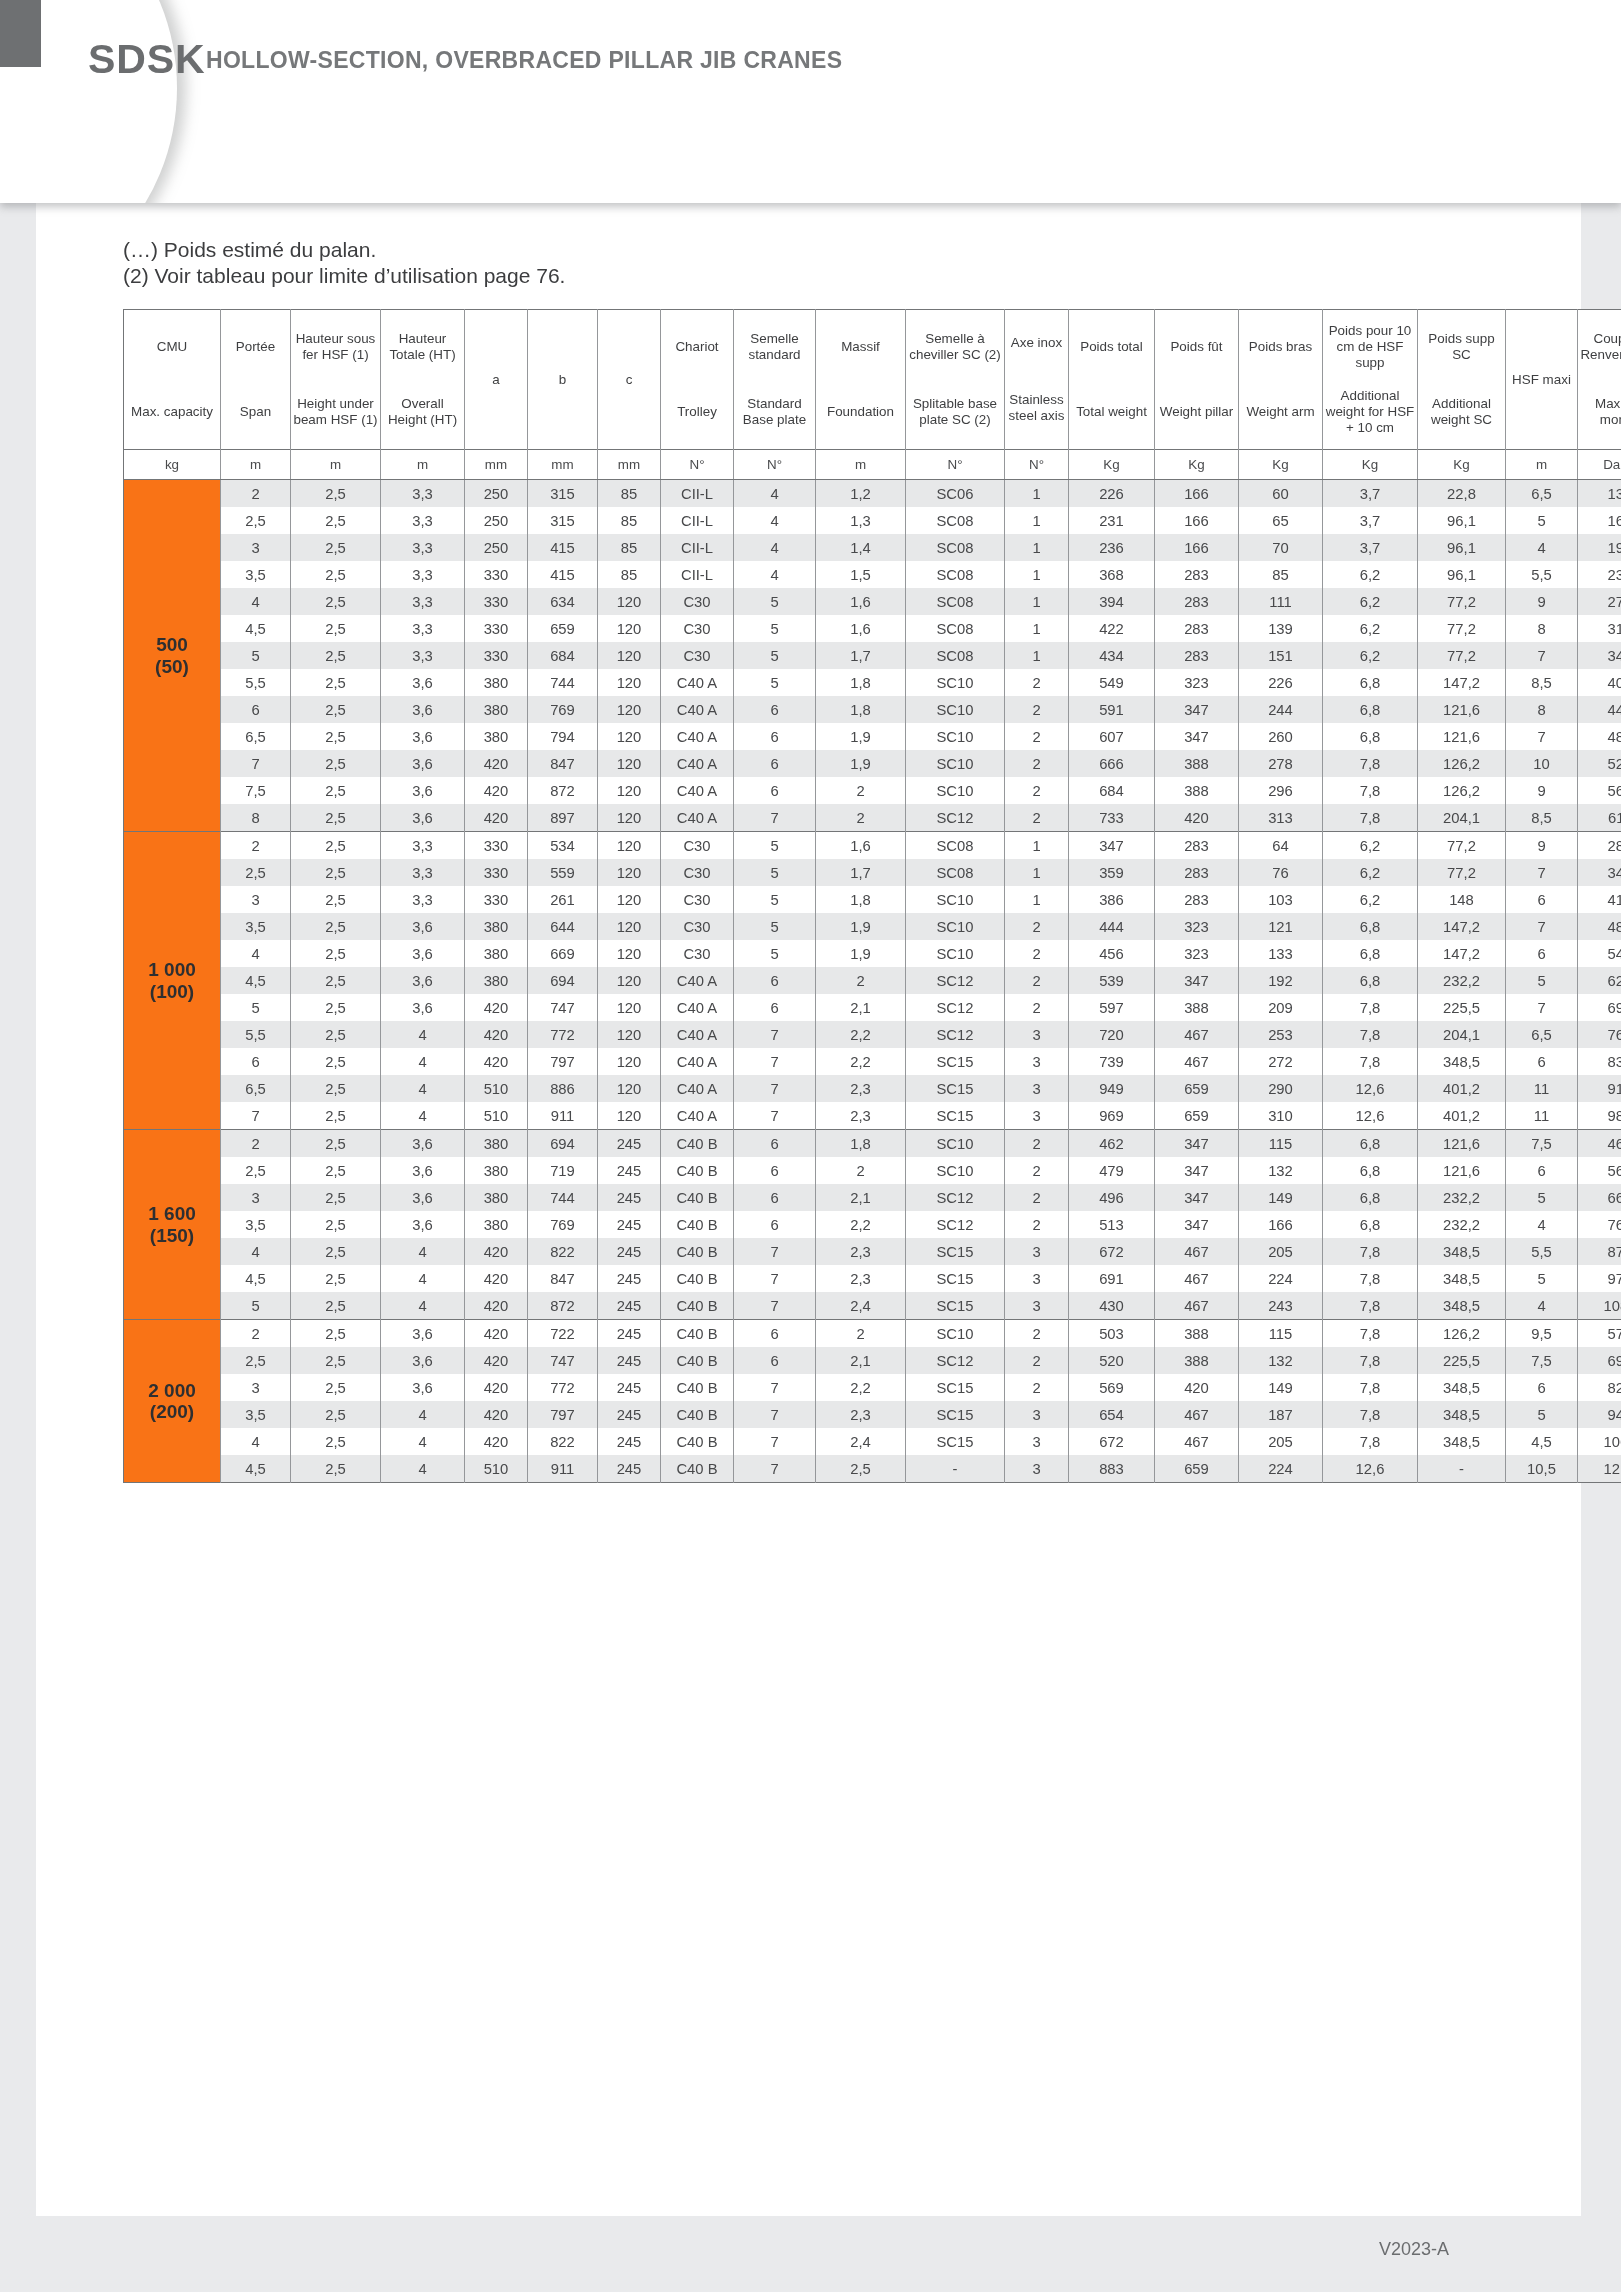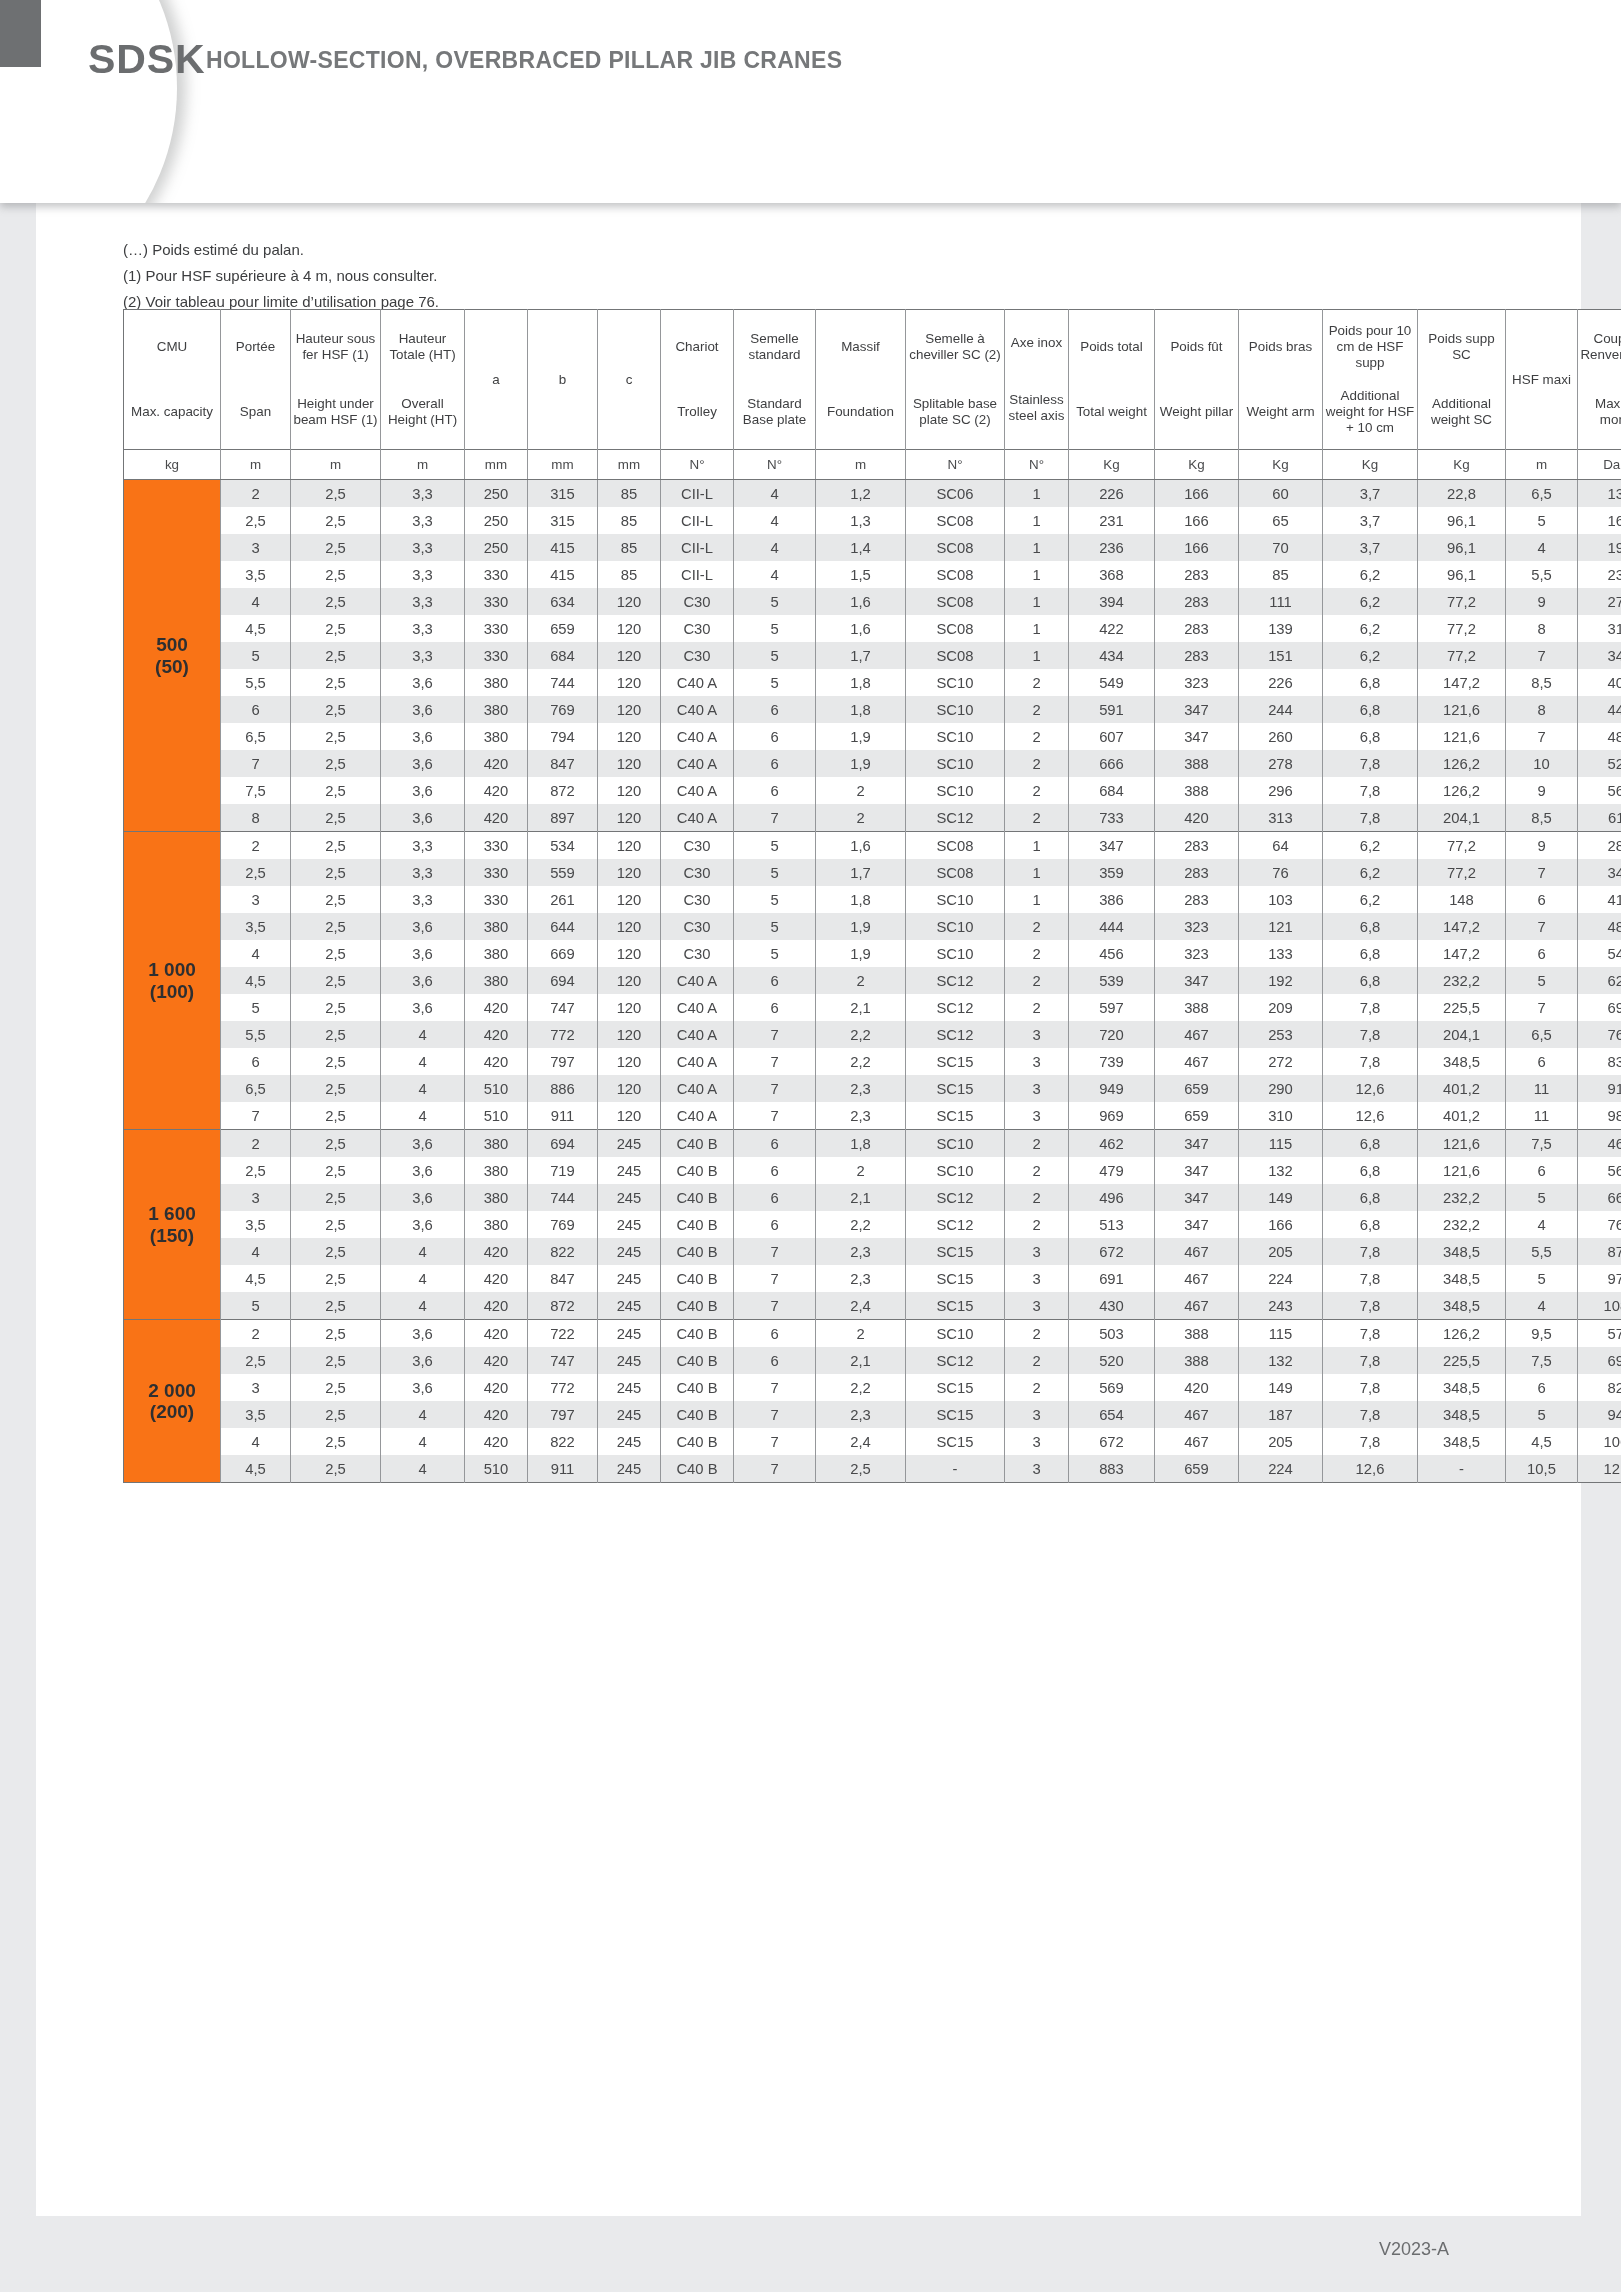--- a/index.html
+++ b/index.html
@@ -33,21 +33,21 @@
   table.spec thead tr.units th{height:29px;background:#ffffff;font-weight:400;font-size:13.4px;color:#4a4b4d;
     border-left:0.9px solid #95979a;border-top:1.8px solid #737577;border-bottom:1.8px solid #737577;}
   table.spec thead tr.units th:first-child{border-left:none;}
   table.spec tbody td{height:27px;font-size:14.8px;border-left:0.9px solid #95979a;background:#ffffff;}
   table.spec tbody tr.odd td{background:#e7e8e9;}
   table.spec tbody th.cap{background:#f97316;font-weight:700;font-size:19px;line-height:21.5px;color:#2e2f31;
     border-right:0.9px solid #95979a;}
   table.spec tbody tr.gstart td,table.spec tbody tr.gstart th{border-top:1.8px solid #737577;}
 
   
-  .notes{margin-left:87px;font-size:15px;color:#3c3d3f;line-height:26px;}
+  .notes{margin-left:87px;font-size:21px;color:#3c3d3f;line-height:26px;}
   .notes-fr{margin-top:34px;}
   .notes-en{margin-top:61px;}
 
   
   .footer-version{position:absolute;top:2239px;right:172px;font-size:18px;color:#6b6d6f;z-index:2;}
 </style>
 </head>
 <body>
 
 <div class="page">
@@ -973,21 +973,20 @@
               <td>12,6</td>
               <td>-</td>
               <td>10,5</td>
               <td>12151</td>
             </tr>
           </tbody>
         </table>
     </div>
     <div class="notes notes-fr">
         <div>(…) Poids estimé du palan.</div>
-        <div>(1) Pour HSF supérieure à 4 m, nous consulter.</div>
         <div>(2) Voir tableau pour limite d’utilisation page 76.</div>
       </div>
     <div class="notes notes-en">
         <div>(…) Estimated weight of the hoist.</div>
         <div>(1) For HSF higher than 4 m, please consult us.</div>
         <div>(2) See table to determine dimensions page 76.</div>
       </div>
   </div>
 
   <div class="footer-version">V2023-A</div>

